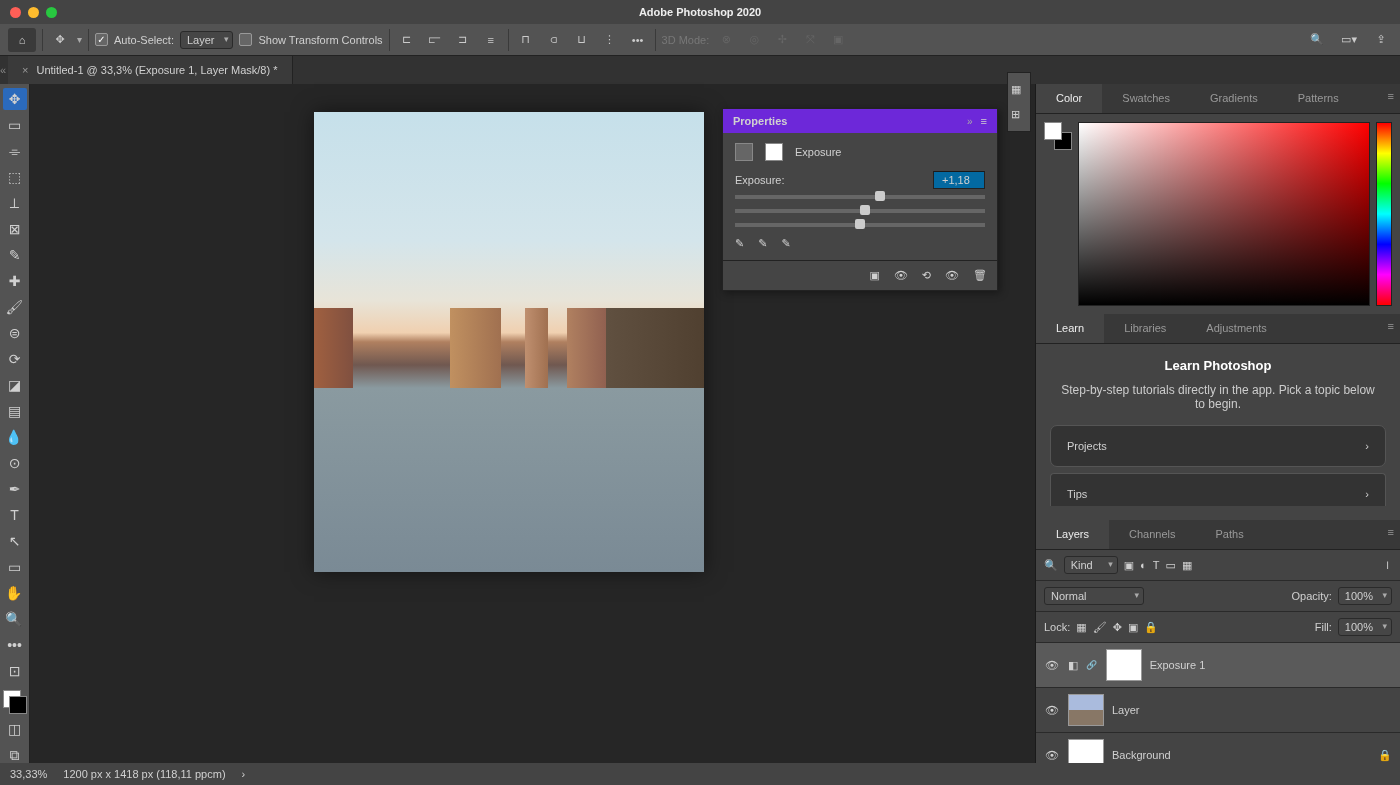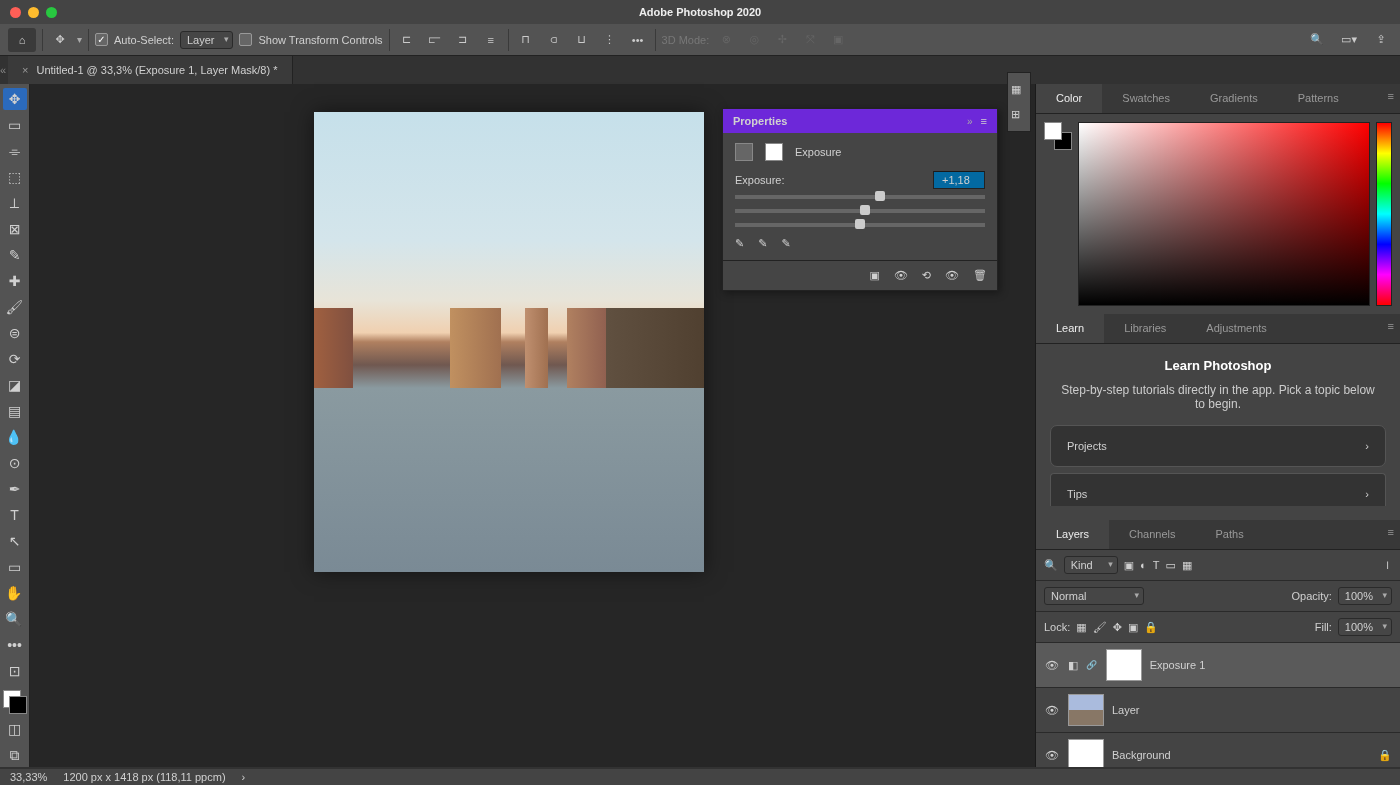--- a/index.html
+++ b/index.html
@@ -45,21 +45,21 @@
 .learn-panel p{font-size:12px;color:#ccc;margin-bottom:14px;padding:0 10px;}
 .learn-item{background:#333;border:1px solid #555;border-radius:7px;padding:14px 16px;text-align:left;margin:6px 0;display:flex;justify-content:space-between;align-items:center;font-size:14px;}
 .layers-body{flex:1;overflow:hidden;display:flex;flex-direction:column;}
 .layers-ctrl{padding:6px 8px;display:flex;align-items:center;gap:6px;border-bottom:1px solid #2a2a2a;}
 .layers-ctrl .dropdown{flex:0 0 auto;}
 .layer-row{display:flex;align-items:center;padding:6px 8px;gap:8px;border-bottom:1px solid #2a2a2a;}
 .layer-row.selected{background:#5a5a5a;}
 .eye{width:16px;text-align:center;}
 .thumb{width:36px;height:32px;border:1px solid #999;background:#fff;}
 .thumb.img{background:linear-gradient(to bottom,#abd 50%,#876 50%);}
-.status{position:absolute;bottom:0;left:0;right:0;height:16px;background:#444;display:flex;align-items:center;padding:0 10px;gap:16px;font-size:10px;color:#ccc;}
+.status{position:absolute;bottom:0;left:0;right:0;height:22px;background:#444;display:flex;align-items:center;padding:0 10px;gap:16px;font-size:10px;color:#ccc;}
 .properties{position:absolute;left:722px;top:108px;width:276px;background:#454545;border:1px solid #222;box-shadow:2px 2px 8px rgba(0,0,0,.4);z-index:5;}
 .prop-head{background:#6d28d9;padding:6px 10px;display:flex;align-items:center;}
 .prop-head .title{flex:1;font-weight:600;}
 .prop-body{padding:10px 12px;}
 .prop-row{display:flex;align-items:center;margin:6px 0;gap:8px;}
 .prop-row .val{margin-left:auto;background:#0369a1;border:1px solid #222;padding:2px 8px;min-width:52px;border-top:1px solid #1a1a1a;}
 .slider{width:100%;height:4px;background:#666;position:relative;margin-bottom:10px;}
 .slider .knob{position:absolute;top:-4px;width:10px;height:10px;background:#ccc;border-radius:2px;transform:translateX(-50%);}
 .eyedrops{display:flex;gap:14px;margin-top:8px;}
 .prop-footer{border-top:1px solid #222;padding:8px 10px;display:flex;justify-content:flex-end;gap:14px;}

